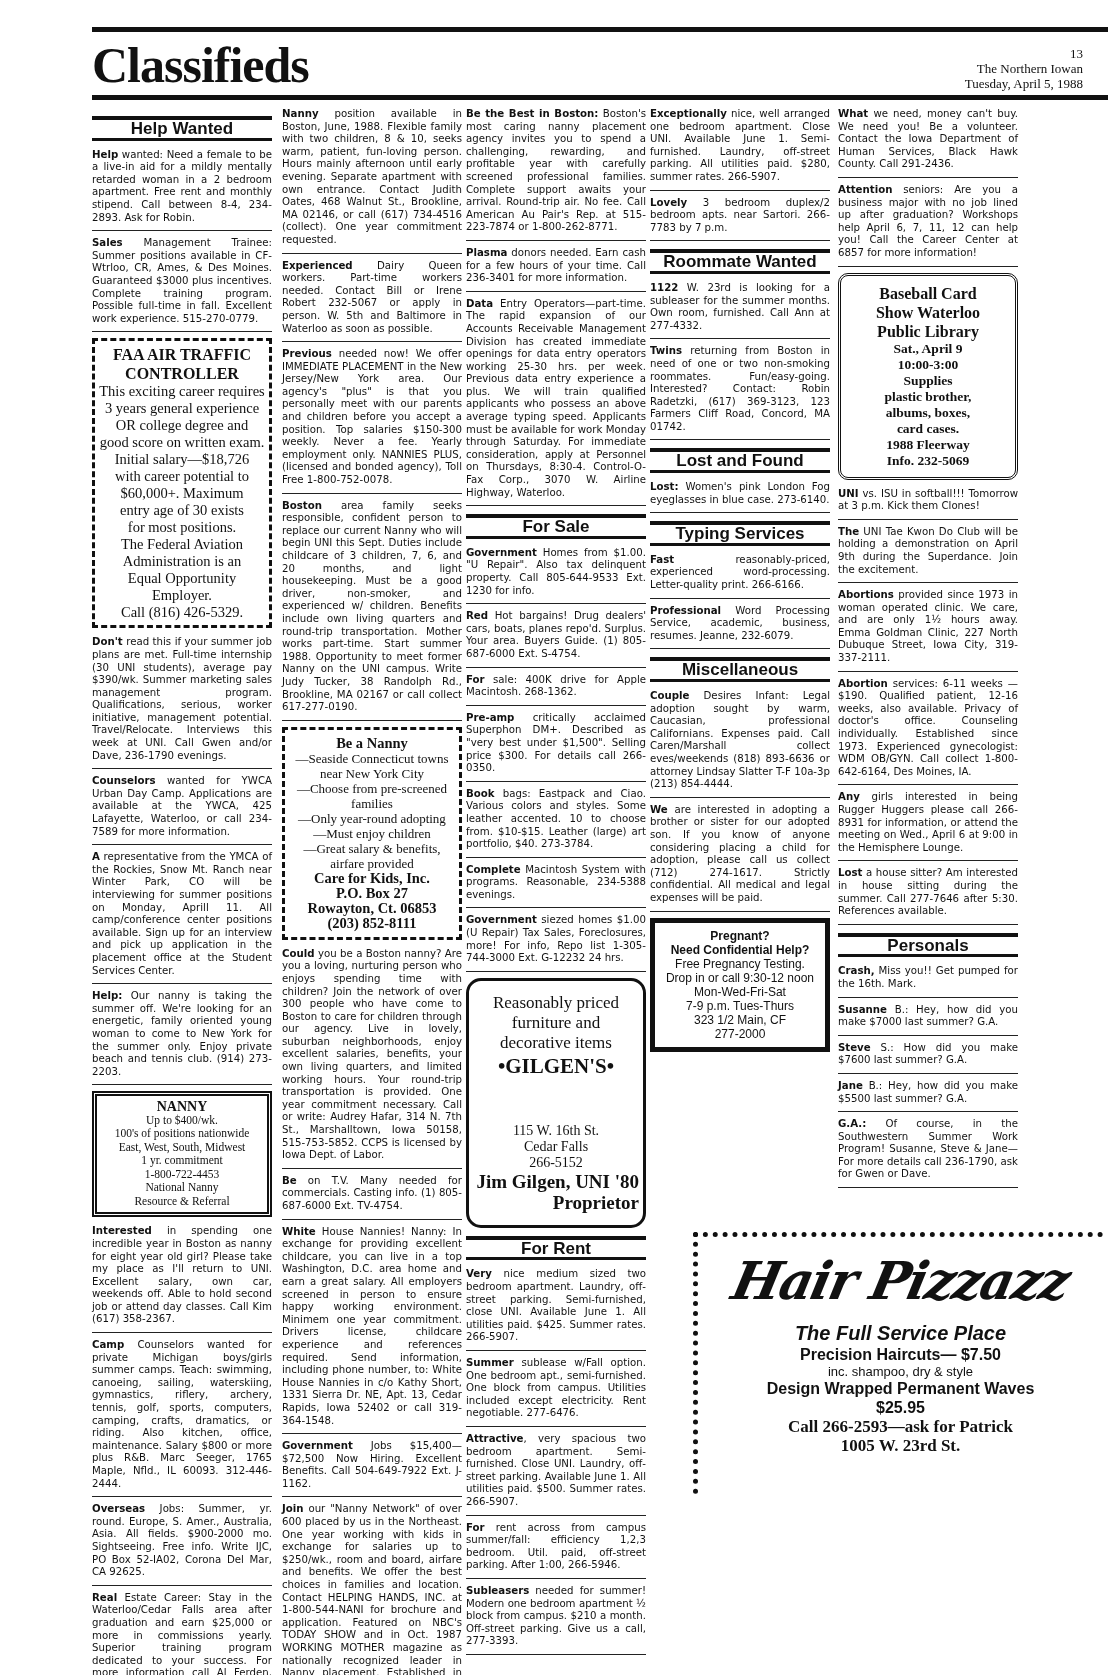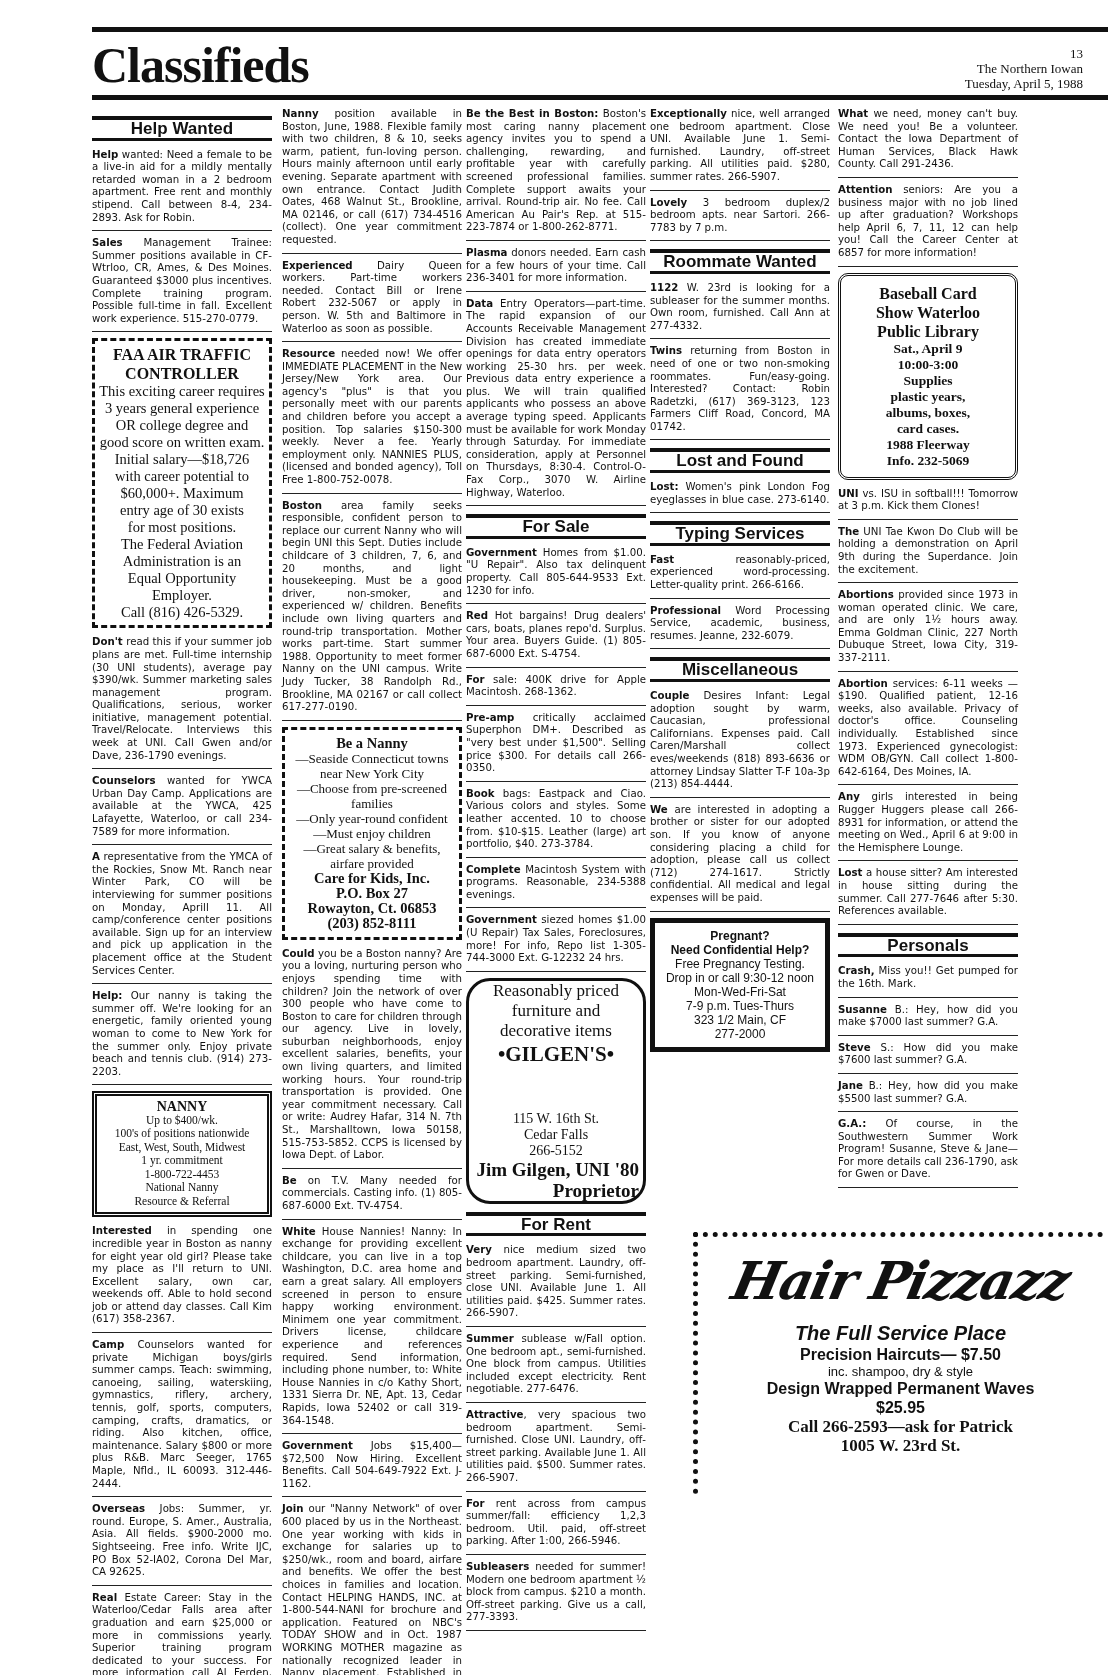--- a/index.html
+++ b/index.html
@@ -16,21 +16,21 @@
   .hdr{border-top:4px solid #111;border-bottom:3px solid #111;text-align:center;
        font-family:"Liberation Sans",sans-serif;font-weight:bold;font-size:17px;
        padding:3px 0 2px;margin:8px 0 8px;}
   .box{font-family:"Liberation Serif",serif;text-align:center;margin:6px 0 8px;}
   .faa{border:3px dashed #111;padding:4px 2px;font-size:14.5px;line-height:17px;}
   .faa .t{font-weight:bold;font-size:16px;line-height:19px;}
   .nanny{border:5px double #111;padding:4px;font-size:11.5px;line-height:13.5px;}
   .nanny .t{font-weight:bold;font-size:14px;}
   .bea{border:3px dashed #111;padding:6px 3px;font-size:13px;line-height:15px;}
   .bea .t,.bea .c{font-weight:bold;font-size:14.5px;}
-  .gil{border:3px solid #111;border-radius:24px;padding:0 4px;font-size:17px;line-height:20px;}
+  .gil{border:3px solid #111;border-radius:15px;padding:12px 4px;font-size:17px;line-height:20px;}
   .gil .big{font-weight:bold;font-size:21px;line-height:26px;}
   .gil .own{font-weight:bold;font-size:19px;line-height:21px;text-align:right;}
   .disk{border:2px solid #111;border-radius:6px;padding:4px;font-family:"Liberation Sans",sans-serif;
         font-size:11px;line-height:13px;}
   .disk .t{font-family:"DejaVu Serif",serif;font-style:italic;font-size:24px;line-height:30px;
         border-bottom:1px solid #111;margin-bottom:4px;}
   .disk u{display:block;}
   .disk .omni{border:1px solid #111;margin:4px auto 0;width:90px;padding:2px;font-size:12px;line-height:15px;}
   .disk .omni .o{font-weight:bold;font-size:16px;}
   .preg{border:5px solid #111;padding:6px 2px;font-family:"Liberation Sans",sans-serif;
@@ -106,29 +106,29 @@
       <p class="ad"><b>Camp</b> Counselors wanted for private Michigan boys/girls summer camps. Teach: swimming, canoeing, sailing, waterskiing, gymnastics, riflery, archery, tennis, golf, sports, computers, camping, crafts, dramatics, or riding. Also kitchen, office, maintenance. Salary $800 or more plus R&amp;B. Marc Seeger, 1765 Maple, Nfld., IL 60093. 312-446-2444.</p>
       <p class="ad"><b>Overseas</b> Jobs: Summer, yr. round. Europe, S. Amer., Australia, Asia. All fields. $900-2000 mo. Sightseeing. Free info. Write IJC, PO Box 52-IA02, Corona Del Mar, CA 92625.</p>
       <p class="ad"><b>Real</b> Estate Career: Stay in the Waterloo/Cedar Falls area after graduation and earn $25,000 or more in commissions yearly. Superior training program dedicated to your success. For more information call Al Ferden, Sales Manager, Coldwell Banker, Granger Realtors, 291-8600 or 232-4209.</p>
     </div>
 </div>
 
 <div class="col" id="c2" style="left:282px;">
   <div>
       <p class="ad"><b>Nanny</b> position available in Boston, June, 1988. Flexible family with two children, 8 &amp; 10, seeks warm, patient, fun-loving person. Hours mainly afternoon until early evening. Separate apartment with own entrance. Contact Judith Oates, 468 Walnut St., Brookline, MA 02146, or call (617) 734-4516 (collect). One year commitment requested.</p>
       <p class="ad"><b>Experienced</b> Dairy Queen workers. Part-time workers needed. Contact Bill or Irene Robert 232-5067 or apply in person. W. 5th and Baltimore in Waterloo as soon as possible.</p>
-      <p class="ad"><b>Resource</b> needed now! We offer IMMEDIATE PLACEMENT in the New Jersey/New York area. Our agency's "plus" is that you personally meet with our parents and children before you accept a position. Top salaries $150-300 weekly. Never a fee. Yearly employment only. NANNIES PLUS, (licensed and bonded agency), Toll Free 1-800-752-0078.</p>
+      <p class="ad"><b>Previous</b> needed now! We offer IMMEDIATE PLACEMENT in the New Jersey/New York area. Our agency's "plus" is that you personally meet with our parents and children before you accept a position. Top salaries $150-300 weekly. Never a fee. Yearly employment only. NANNIES PLUS, (licensed and bonded agency), Toll Free 1-800-752-0078.</p>
       <p class="ad"><b>Boston</b> area family seeks responsible, confident person to replace our current Nanny who will begin UNI this Sept. Duties include childcare of 3 children, 7, 6, and 20 months, and light housekeeping. Must be a good driver, non-smoker, and experienced w/ children. Benefits include own living quarters and round-trip transportation. Mother works part-time. Start summer 1988. Opportunity to meet former Nanny on the UNI campus. Write Judy Tucker, 38 Randolph Rd., Brookline, MA 02167 or call collect 617-277-0190.</p>
     </div>
   <div class="box bea">
     <div class="t">Be a Nanny</div>
     <div>
         <div>—Seaside Connecticut towns near New York City</div>
         <div>—Choose from pre-screened families</div>
-        <div>—Only year-round confident</div>
+        <div>—Only year-round adopting</div>
         <div>—Must enjoy children</div>
         <div>—Great salary &amp; benefits, airfare provided</div>
       </div>
     <div class="c">
         <div>Care for Kids, Inc.</div>
         <div>P.O. Box 27</div>
         <div>Rowayton, Ct. 06853</div>
         <div>(203) 852-8111</div>
       </div>
   </div>
@@ -225,21 +225,21 @@
   <div>
       <p class="ad"><b>What</b> we need, money can't buy. We need you! Be a volunteer. Contact the Iowa Department of Human Services, Black Hawk County. Call 291-2436.</p>
       <p class="ad"><b>Attention</b> seniors: Are you a business major with no job lined up after graduation? Workshops help April 6, 7, 11, 12 can help you! Call the Career Center at 6857 for more information!</p>
     </div>
   <div class="box base">
     <div class="t">Baseball Card Show Waterloo Public Library</div>
     <div>
         <div>Sat., April 9</div>
         <div>10:00-3:00</div>
         <div>Supplies</div>
-        <div>plastic years,</div>
+        <div>plastic brother,</div>
         <div>albums, boxes,</div>
         <div>card cases.</div>
         <div>1988 Fleerway</div>
         <div>Info. 232-5069</div>
       </div>
   </div>
   <div>
       <p class="ad"><b>UNI</b> vs. ISU in softball!!! Tomorrow at 3 p.m. Kick them Clones!</p>
       <p class="ad"><b>The</b> UNI Tae Kwon Do Club will be holding a demonstration on April 9th during the Superdance. Join the excitement.</p>
       <p class="ad"><b>Abortions</b> provided since 1973 in woman operated clinic. We care, and are only 1½ hours away. Emma Goldman Clinic, 227 North Dubuque Street, Iowa City, 319-337-2111.</p>

